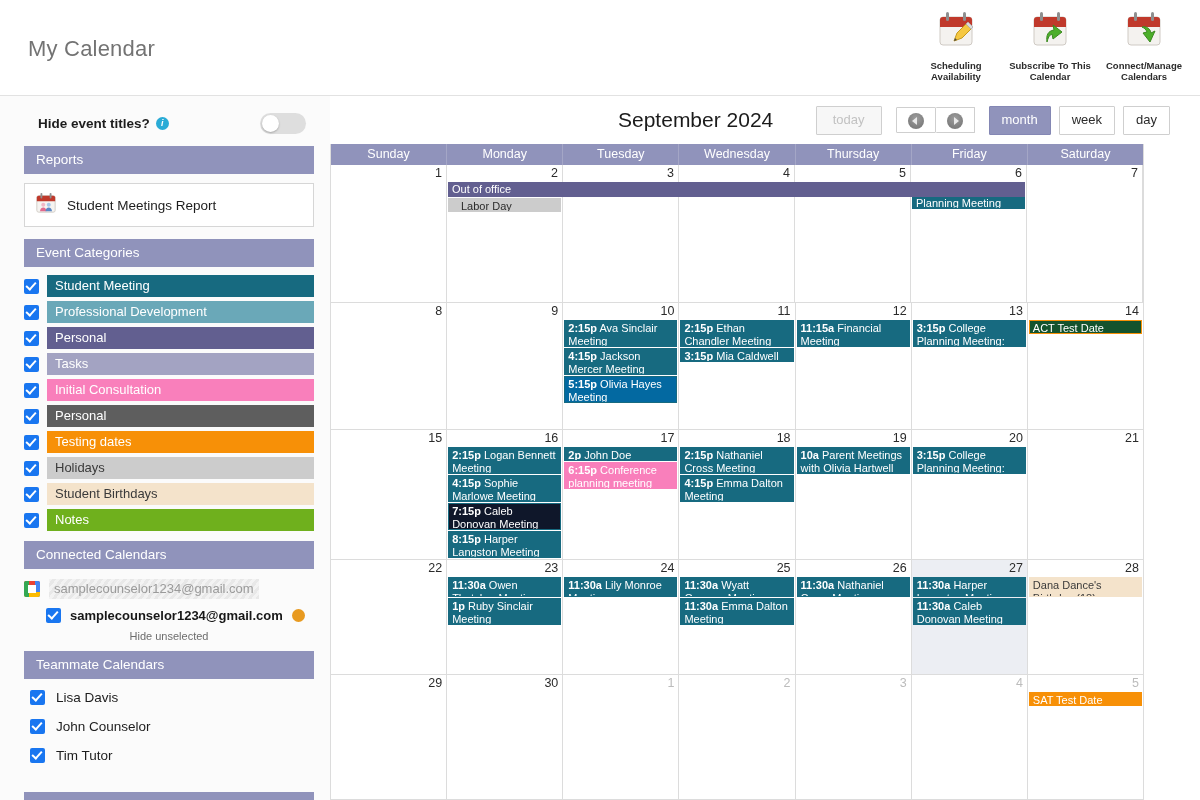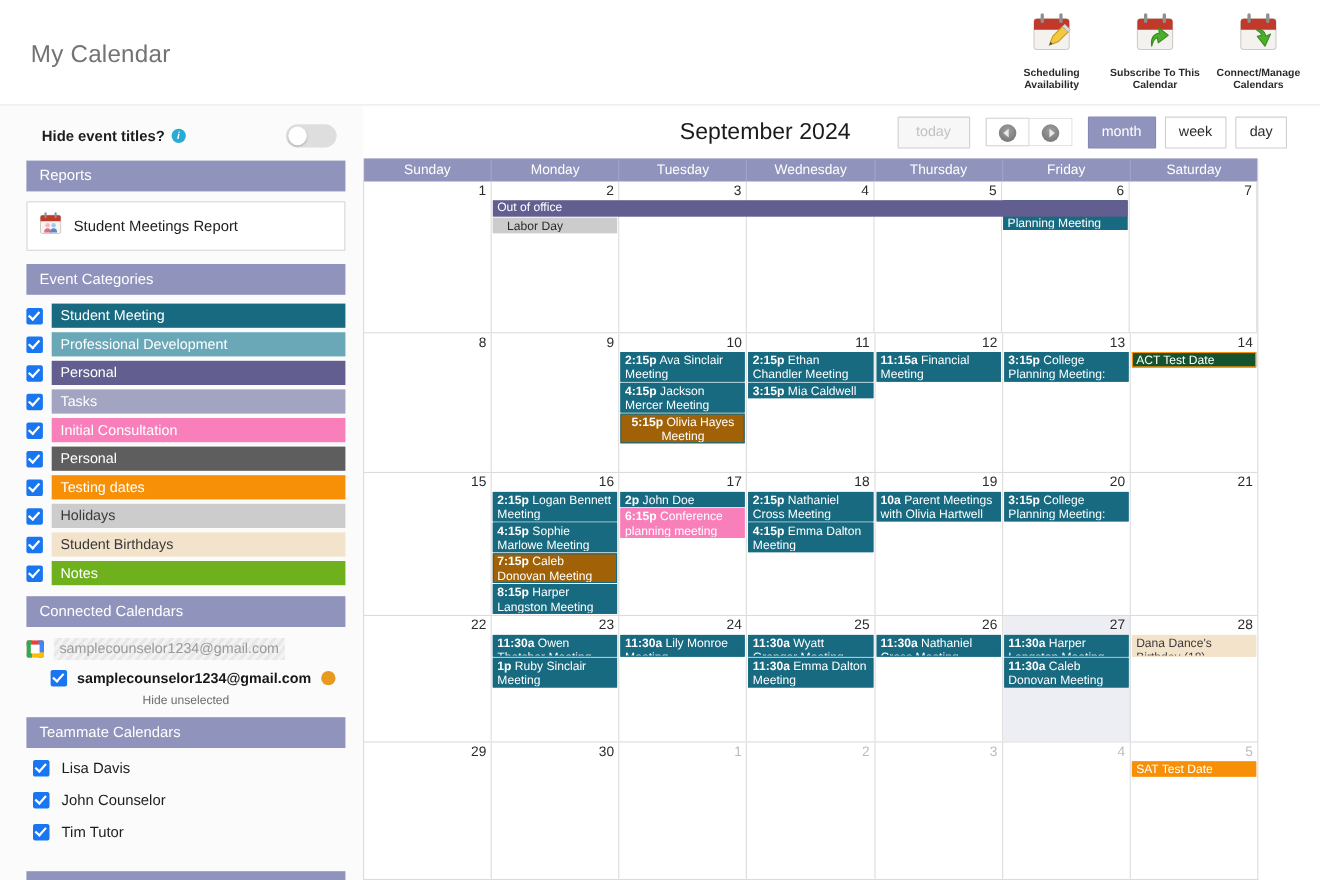--- a/index.html
+++ b/index.html
@@ -623,21 +623,21 @@
             </div>
             <div class="daycell">
               <div class="daynum">9</div>
               <div class="events"></div>
             </div>
             <div class="daycell">
               <div class="daynum">10</div>
               <div class="events">
                 <div class="ev h2" style="background: rgb(23, 106, 128); color: rgb(255, 255, 255); border-color: rgb(23, 106, 128);"><b>2:15p</b> <span>Ava Sinclair Meeting</span></div>
                 <div class="ev h2" style="background: rgb(23, 106, 128); color: rgb(255, 255, 255); border-color: rgb(23, 106, 128);"><b>4:15p</b> <span>Jackson Mercer Meeting</span></div>
-                <div class="ev h2" style="background: #a16207; color: rgb(255, 255, 255); border-color: rgb(23, 106, 128); text-align: center;"><b>5:15p</b> <span>Olivia Hayes Meeting</span></div>
+                <div class="ev h2" style="background: #0369a1; color: rgb(255, 255, 255); border-color: rgb(23, 106, 128);"><b>5:15p</b> <span>Olivia Hayes Meeting</span></div>
               </div>
             </div>
             <div class="daycell">
               <div class="daynum">11</div>
               <div class="events">
                 <div class="ev h2" style="background: rgb(23, 106, 128); color: rgb(255, 255, 255); border-color: rgb(23, 106, 128);"><b>2:15p</b> <span>Ethan Chandler Meeting</span></div>
                 <div class="ev h1" style="background: rgb(23, 106, 128); color: rgb(255, 255, 255); border-color: rgb(23, 106, 128);"><b>3:15p</b> <span>Mia Caldwell</span></div>
               </div>
             </div>
             <div class="daycell">
@@ -662,21 +662,21 @@
           <div class="week w3">
             <div class="daycell">
               <div class="daynum">15</div>
               <div class="events"></div>
             </div>
             <div class="daycell">
               <div class="daynum">16</div>
               <div class="events">
                 <div class="ev h2" style="background: rgb(23, 106, 128); color: rgb(255, 255, 255); border-color: rgb(23, 106, 128);"><b>2:15p</b> <span>Logan Bennett Meeting</span></div>
                 <div class="ev h2" style="background: rgb(23, 106, 128); color: rgb(255, 255, 255); border-color: rgb(23, 106, 128);"><b>4:15p</b> <span>Sophie Marlowe Meeting</span></div>
-                <div class="ev h2" style="background: #a16207; color: rgb(255, 255, 255); border-color: rgb(23, 106, 128);"><b>7:15p</b> <span>Caleb Donovan Meeting</span></div>
+                <div class="ev h2" style="background: #0f172a; color: rgb(255, 255, 255); border-color: rgb(23, 106, 128);"><b>7:15p</b> <span>Caleb Donovan Meeting</span></div>
                 <div class="ev h2" style="background: rgb(23, 106, 128); color: rgb(255, 255, 255); border-color: rgb(23, 106, 128);"><b>8:15p</b> <span>Harper Langston Meeting</span></div>
               </div>
             </div>
             <div class="daycell">
               <div class="daynum">17</div>
               <div class="events">
                 <div class="ev h1" style="background: rgb(23, 106, 128); color: rgb(255, 255, 255); border-color: rgb(23, 106, 128);"><b>2p</b> <span>John Doe Meeting</span></div>
                 <div class="ev h2" style="background: rgb(249, 127, 187); color: rgb(255, 255, 255); border-color: rgb(249, 127, 187);"><b>6:15p</b> <span>Conference planning meeting</span></div>
               </div>
             </div>

